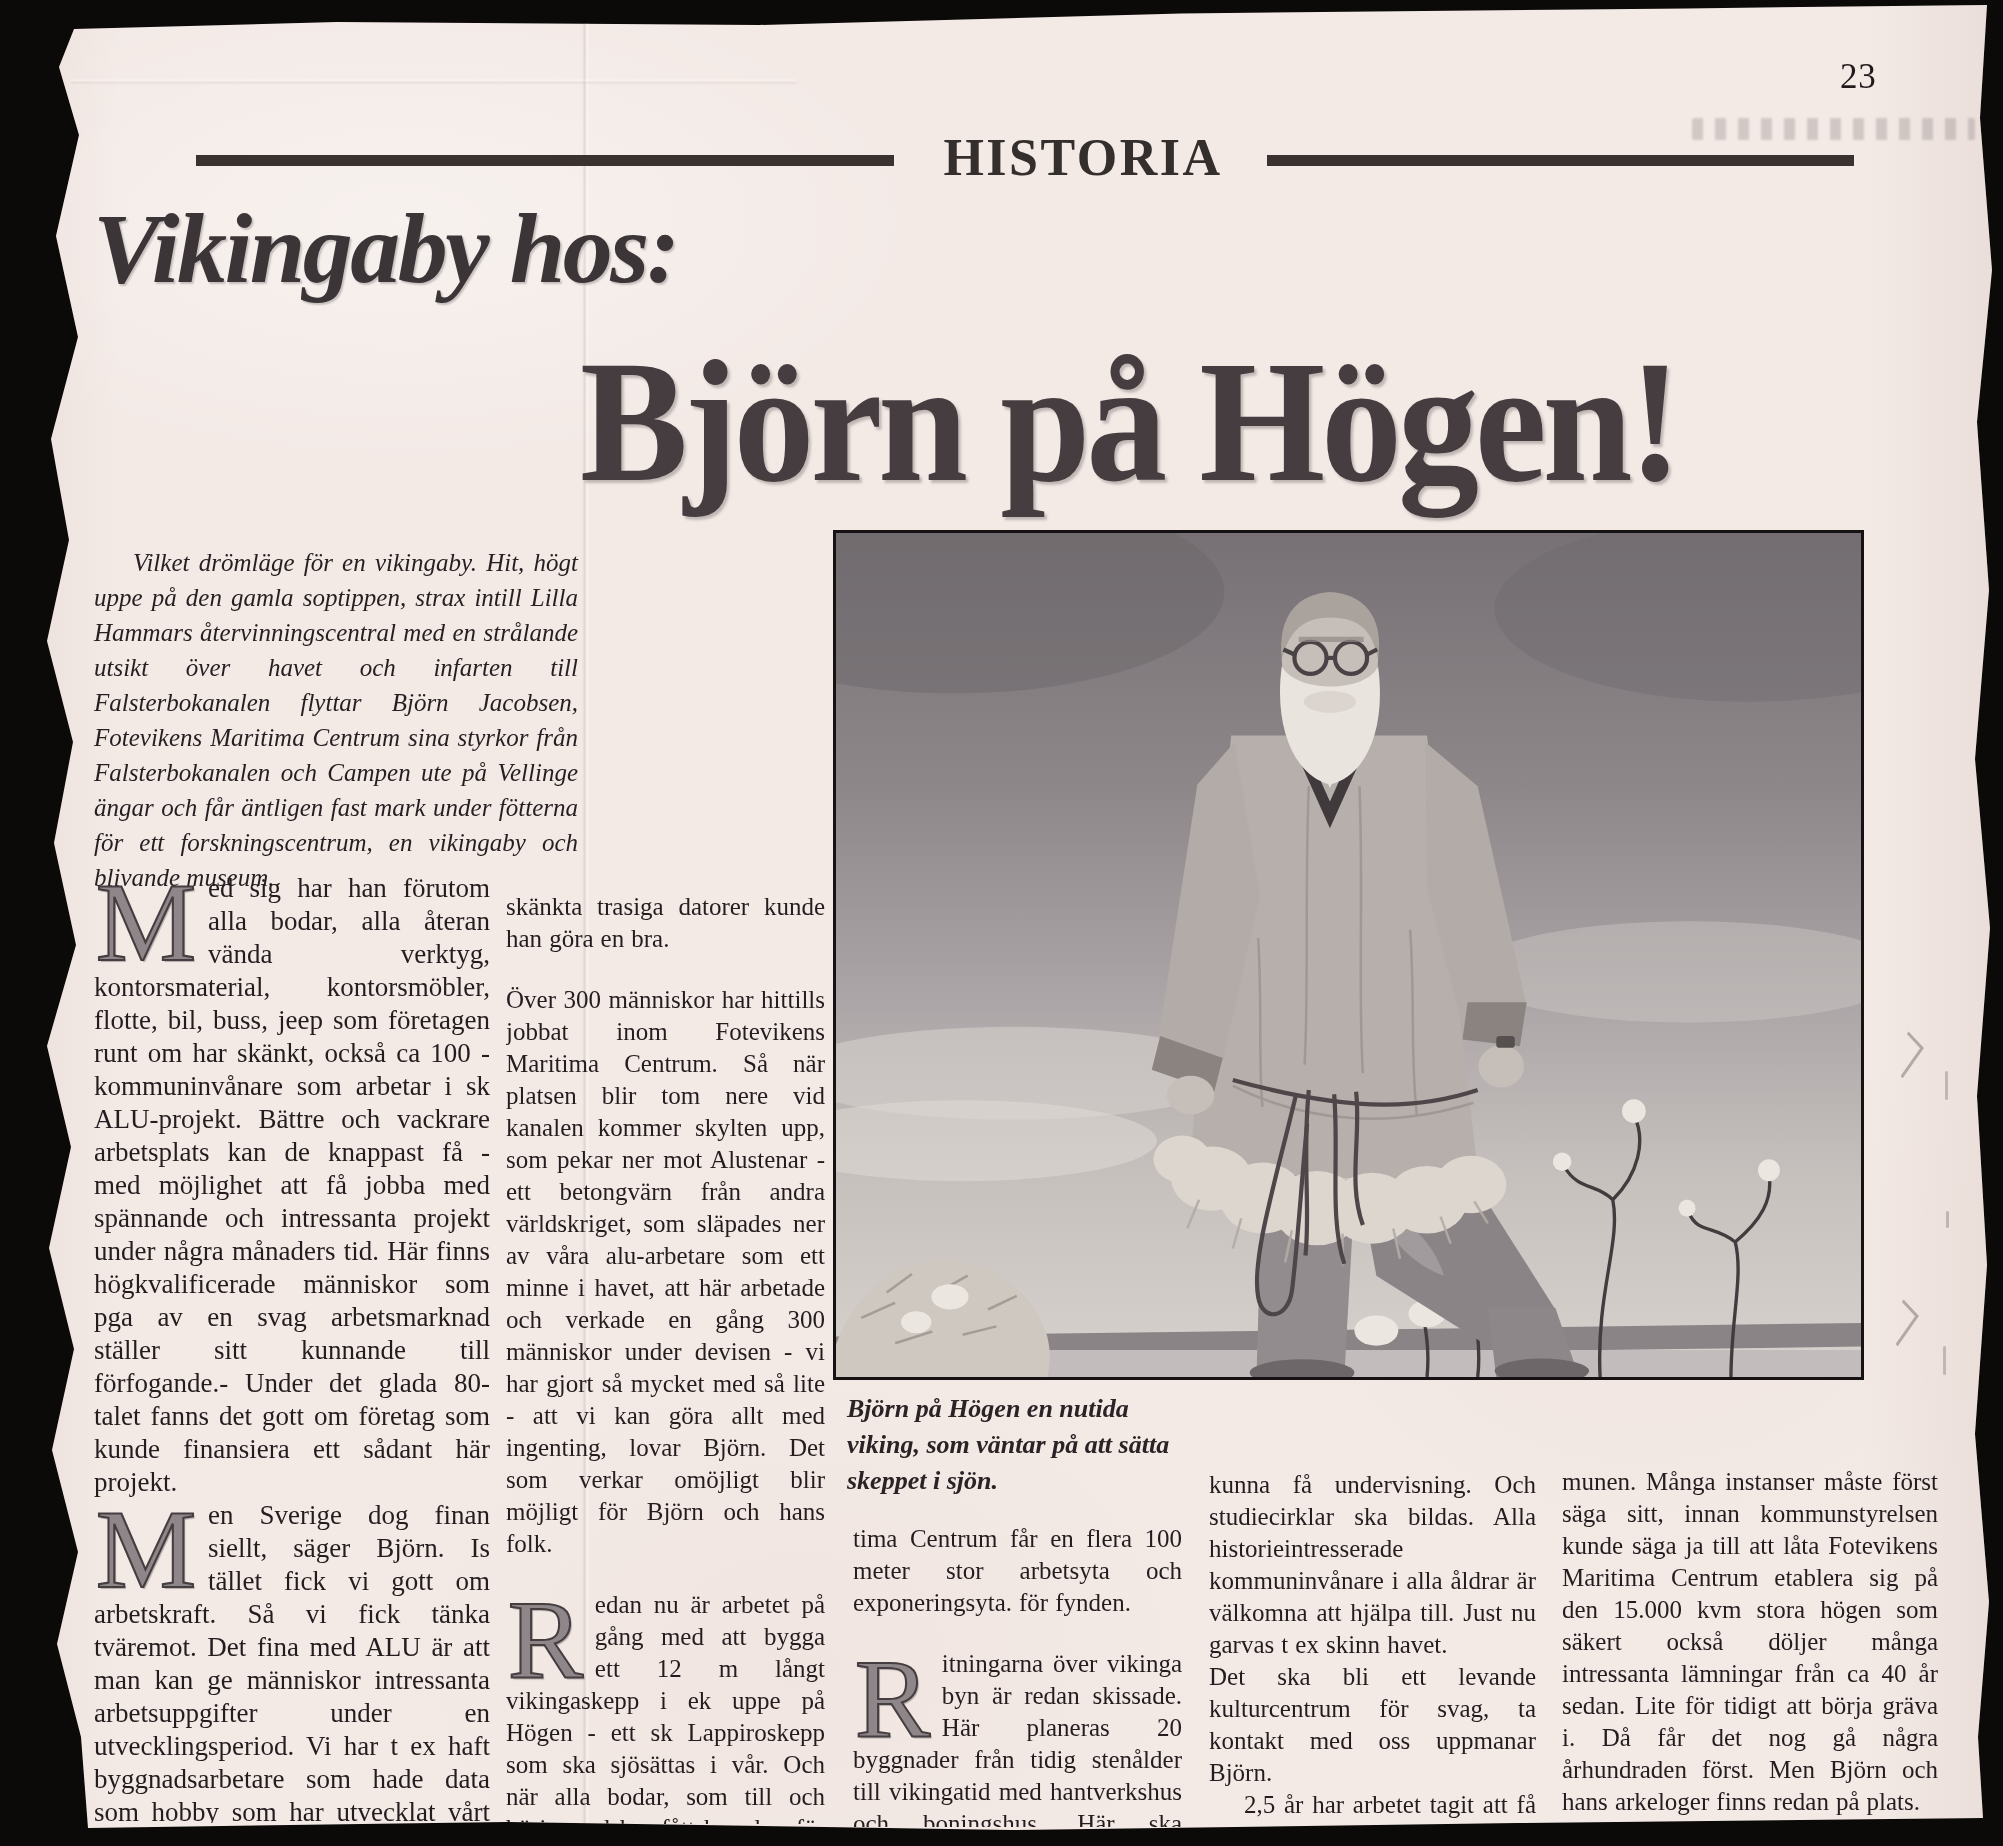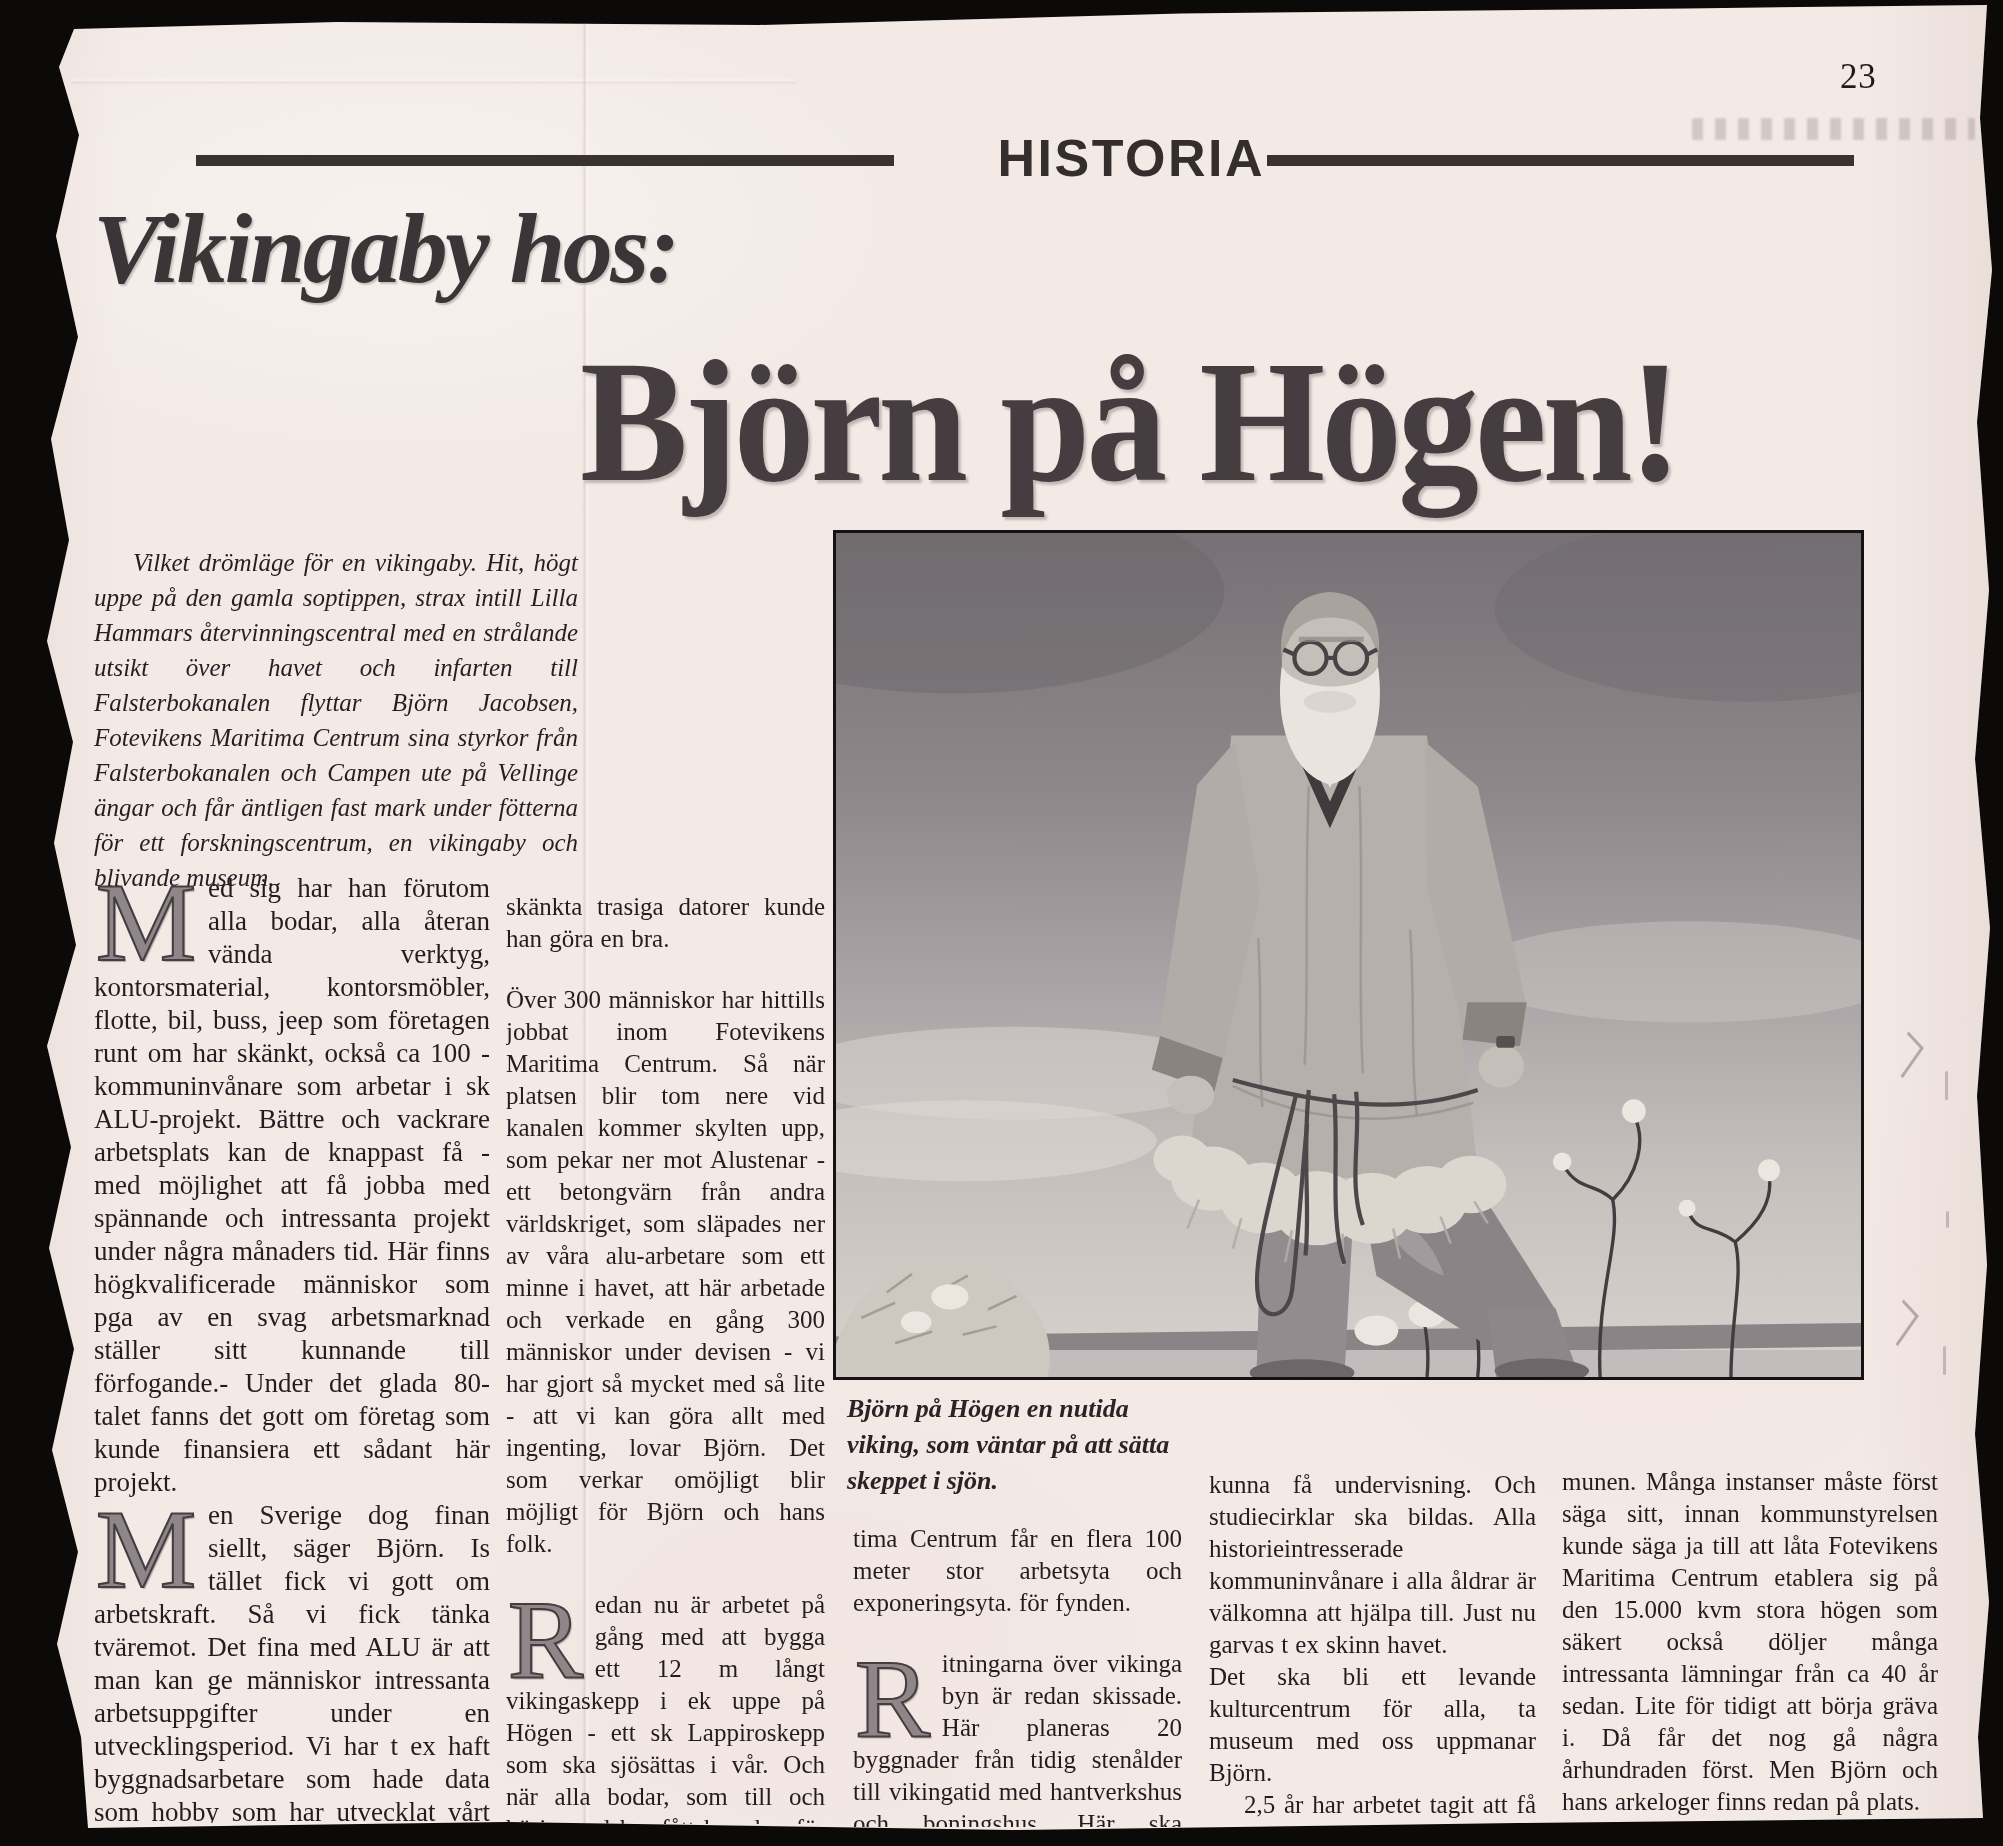--- a/index.html
+++ b/index.html
@@ -51,22 +51,22 @@
     position:absolute;left:1692px;top:118px;width:283px;height:22px;
     background:
       repeating-linear-gradient(90deg, rgba(92,82,87,.40) 0 11px, transparent 11px 23px);
     filter:blur(1px);opacity:.55;border-radius:2.5px;
   }
   .rule{position:absolute;height:11px;background:#39322f;top:155px;}
   .rule.left{left:196px;width:698px;}
   .rule.right{left:1267px;width:587px;}
   .section-title{
     position:absolute;left:901px;top:128px;width:364px;
-    text-align:right;
-    font-family:Liberation Sans, sans-serif;font-weight:700;
+    text-align:center;
+    font-family:Liberation Serif, serif;font-weight:700;
     font-size:52px;letter-spacing:2.5px;color:#342e2c;
   }
 
   
   .kicker{
     position:absolute;left:93px;top:191px;
     font-style:italic;font-weight:700;font-size:100px;letter-spacing:-2.5px;
     color:#3c3537;text-shadow:1.7px 1.7px 1.7px rgba(60,50,52,.25);
   }
   .headline{
@@ -292,21 +292,21 @@
       <p><span class="dc">R</span><span>edan nu är arbetet på gång med att bygga ett 12 m långt vikingaskepp i ek uppe på Högen -  ett sk Lappiroskepp som ska sjösättas i vår. Och när alla bodar, som till och börja med har fått bygglov för ett år, är på plats ska de länkas samman, få en gemensam fasad och  tilläggsisoleras och  Fotevikens Mari-</span></p>
     </div>
 
     <div class="col" id="col3">
       <p class="gap"><span>tima Centrum får en flera 100 meter stor arbetsyta och exponeringsyta. för fynden.</span></p>
       <p><span class="dc">R</span><span>itningarna över vikinga byn är redan skissade. Här planeras 20 byggnader från tidig stenålder till vikingatid med hantverkshus och boningshus. Här ska skolbarnen</span></p>
     </div>
 
     <div class="col" id="col4">
       <p><span>kunna få undervisning. Och studiecirklar ska bildas. Alla historieintresserade kommuninvånare i alla åldrar är välkomna att hjälpa till. Just nu garvas t ex skinn havet.</span></p>
-      <p><span>Det ska bli ett levande kulturcentrum för alla, ta museum med oss uppmanar Björn.</span></p>
+      <p><span>Det ska bli ett levande kulturcentrum för svag, ta kontakt med oss uppmanar Björn.</span></p>
       <p class="indent"><span>2,5 år har arbetet tagit att få fram marken som ägs av kom-</span></p>
     </div>
 
     <div class="col" id="col5">
       <p><span>munen. Många instanser  måste först säga sitt, innan kommunstyrelsen kunde säga ja  till att låta Fotevikens Maritima Centrum etablera sig på den 15.000 kvm stora högen som säkert också döljer många intressanta lämningar från ca 40 år sedan. Lite för tidigt att börja gräva i. Då får det nog gå några århundraden först. Men Björn och hans arkeloger finns redan på plats.</span></p>
     </div>
 
     <div class="chev" style="left:1887px;top:1044px;"></div>
     <div class="chev" style="left:1882px;top:1312px;"></div>
     <div class="dash-v" style="left:1945px;top:1071px;"></div>

